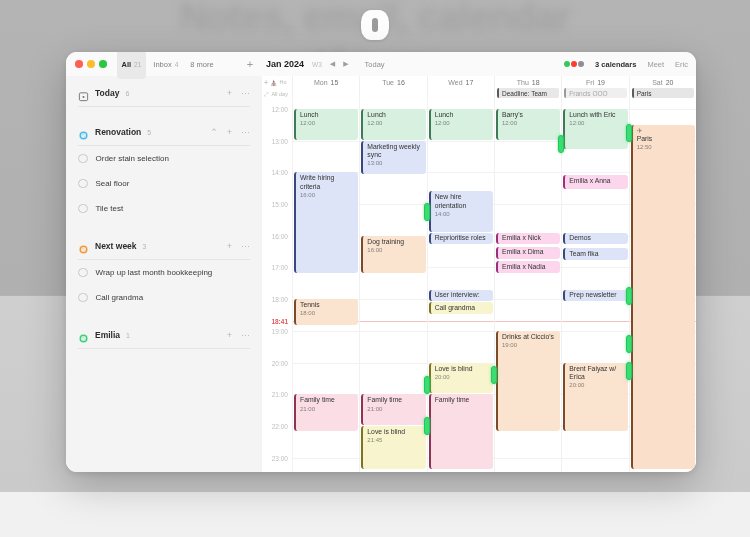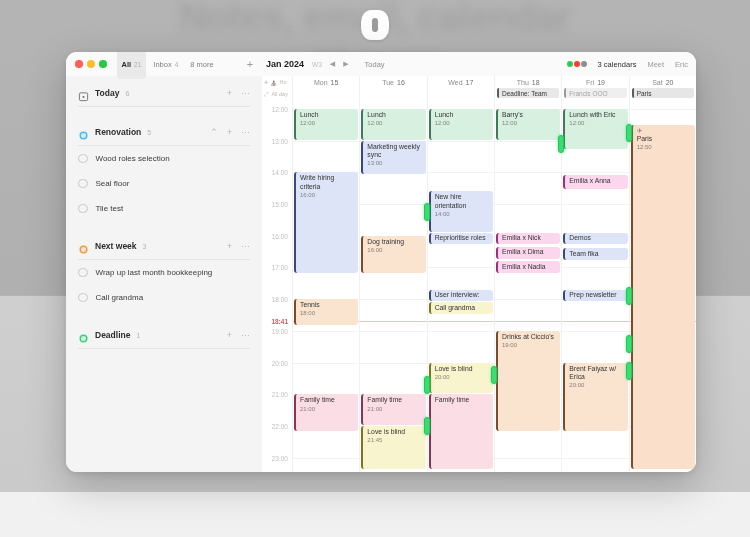--- a/index.html
+++ b/index.html
@@ -77,21 +77,21 @@
     font-size: 7.5px; color: #808080; padding: 10px 5px; border-radius: 4px;
     display: flex; align-items: baseline; gap: 3px; white-space: nowrap;
   }
   .tab.active { background: #e9e9e9; color: #2a2a2a; font-weight: 700; }
   .tab .cnt { font-size: 6.5px; color: #b0b0b0; font-weight: 400; }
   .plus-tab { color: #9a9a9a; font-size: 11px; margin-left: 28px; line-height: 1; }
 
   #topbar-right { margin-left: auto; display: flex; align-items: center; gap: 11px; }
   .cal-dots { display: flex; gap: 1px; }
   .cal-dots i { width: 6px; height: 6px; border-radius: 50%; display: block; }
-  .mini-lbl { font-size: 7.5px; color: #2e2e2e; font-weight: 400; }
+  .mini-lbl { font-size: 7.5px; color: #2e2e2e; font-weight: 700; }
   .mini-link { font-size: 7.5px; color: #9a9a9a; }
 
   
   #topbar .monthgrp {
     position: absolute; left: 200px; display: flex; align-items: center; gap: 8px;
   }
   .month { font-size: 9px; font-weight: 700; color: #1d1d1d; }
   .wk { font-size: 6.5px; color: #bdbdbd; }
   .navbtn { font-size: 7px; color: #9e9e9e; }
   .today-lnk { font-size: 7.5px; color: #8e8e8e; margin-left: 8px; }
@@ -261,21 +261,21 @@
           <span class="gcount">5</span>
           <span class="gacts">
             <span>⌃</span>
             <span>+</span>
             <span>···</span>
           </span>
         </div>
         <div class="grp-sep"></div>
         <div class="task">
           <span class="chk"></span>
-          <span class="tname">Wood roles selection</span>
+          <span class="tname">Order stain selection</span>
         </div>
         <div class="task">
           <span class="chk"></span>
           <span class="tname">Seal floor</span>
         </div>
         <div class="task">
           <span class="chk"></span>
           <span class="tname">Tile test</span>
         </div>
         <div class="spacer"></div>
@@ -301,21 +301,21 @@
           <span class="chk"></span>
           <span class="tname">Call grandma</span>
         </div>
         <div class="spacer"></div>
         <div class="grp">
           <span class="gicon"><svg width="11" height="11" viewBox="0 0 24 24">
               <circle cx="12" cy="12" r="10" fill="#2ecc71" opacity="0.28"></circle>
               <circle cx="12" cy="12" r="7" fill="none" stroke="#2ecc71" stroke-width="2.4"></circle>
               <path d="M8.6 12.3l2.3 2.3 4.4-4.8" fill="none" stroke="#ffffff" stroke-width="2" stroke-linecap="round"></path>
             </svg></span>
-          <span class="gname">Deadline</span>
+          <span class="gname">Emilia</span>
           <span class="gcount">1</span>
           <span class="gacts">
             <span>+</span>
             <span>···</span>
           </span>
         </div>
         <div class="grp-sep"></div>
       </div>
 
     <div id="cal">

